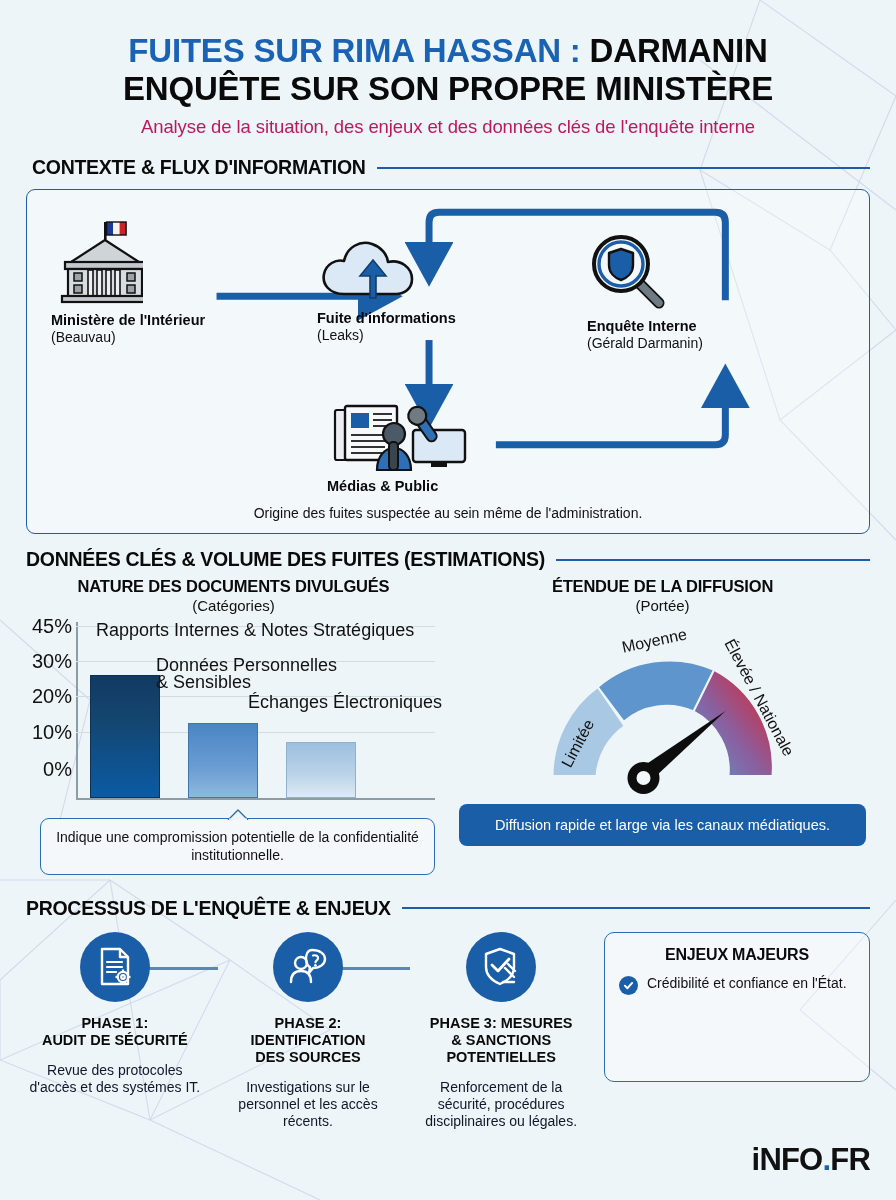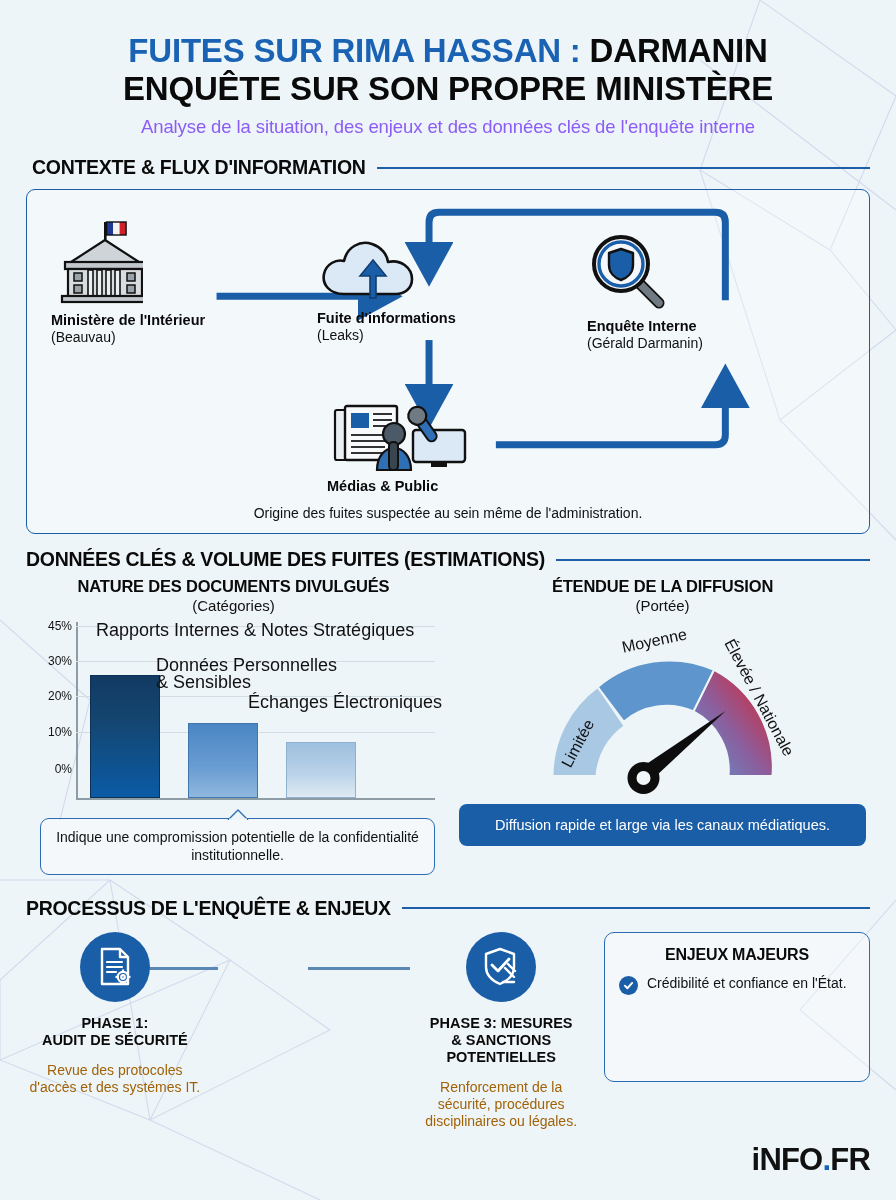--- a/index.html
+++ b/index.html
@@ -18,21 +18,21 @@
     font-size:33px;font-weight:bold;letter-spacing:-0.2px;line-height:1.06;
     white-space:nowrap;
   }
   .title1 .accent{color:#1a62b3;}
   .title1 .dark{color:#0a0a0a;}
   .title2{
     font-size:33px;font-weight:bold;color:#0a0a0a;letter-spacing:-0.2px;
     line-height:1.1;margin-top:2px;white-space:nowrap;
   }
   .subtitle{
-    font-size:18.5px;color:#8b5cf6;margin-top:9px;letter-spacing:-0.1px;
+    font-size:18.5px;color:#be185d;margin-top:9px;letter-spacing:-0.1px;
     white-space:nowrap;
   }
 
   
   .sec-head{display:flex;align-items:center;gap:11px;margin:0 26px;}
   .sec-head .t{
     font-size:19.5px;font-weight:bold;color:#0a0a0a;white-space:nowrap;
     letter-spacing:-0.3px;
   }
   .sec-head .rule{flex:1;height:2px;background:#1c5fa8;}
@@ -52,21 +52,21 @@
   }
 
   
   .data-wrap{display:flex;margin:6px 26px 0 26px;}
   .panel{flex:1;position:relative;}
   .panel-title{text-align:center;font-size:16.5px;font-weight:bold;color:#0a0a0a;letter-spacing:-0.2px;}
   .panel-sub{text-align:center;font-size:15px;color:#111;margin-top:1px;}
 
   
   .chart{position:relative;height:178px;margin-top:8px;}
-  .ytick{position:absolute;right:0;transform:translateY(-50%);font-size:12px;color:#111;}
+  .ytick{position:absolute;right:0;transform:translateY(-50%);font-size:20px;color:#111;}
   .ylabels{position:absolute;left:0;top:0;width:46px;height:100%;}
   .plot{position:absolute;left:50px;right:6px;top:0;bottom:0;}
   .gridline{position:absolute;left:0;right:0;height:1px;background:#d2dde3;}
   .axis-y{position:absolute;left:0;top:0;bottom:0;width:2px;background:#8e9ca5;}
   .axis-x{position:absolute;left:0;right:0;bottom:0;height:2px;background:#8e9ca5;}
   .bar{position:absolute;bottom:2px;}
   .blab{position:absolute;font-size:18px;color:#111;line-height:1.14;white-space:nowrap;}
 
   
   .callout-light{
@@ -89,21 +89,21 @@
 
   
   .proc-wrap{display:flex;margin:12px 26px 0 26px;gap:14px;}
   .phases{flex:1;position:relative;display:flex;justify-content:space-between;}
   .phase{width:31.5%;text-align:center;position:relative;z-index:2;}
   .circle{
     width:70px;height:70px;border-radius:50%;background:#1b5ea8;
     margin:0 auto;display:flex;align-items:center;justify-content:center;
   }
   .phase-title{margin-top:13px;font-size:14.5px;font-weight:bold;color:#0a0a0a;line-height:1.17;}
-  .phase-desc{margin-top:13px;font-size:14px;color:#a16207;line-height:1.24;}
+  .phase-desc{margin-top:13px;font-size:14px;color:#0f172a;line-height:1.24;}
   .connector{
     position:absolute;top:35px;height:3px;background:#5b87b5;z-index:1;
   }
   .issues{
     width:236px;border:1.4px solid #2a6db5;border-radius:10px;
     background:rgba(255,255,255,0.35);padding:13px 14px 15px 14px;height:120px;
   }
   .issues h4{margin:0 0 11px 0;text-align:center;font-size:16px;font-weight:bold;color:#0a0a0a;letter-spacing:-0.2px;}
   .issue{display:flex;gap:9px;margin-bottom:11px;align-items:flex-start;}
   .check{
@@ -381,20 +381,35 @@
               <line x1="21.5" y1="31" x2="24" y2="31"></line>
               <line x1="34" y1="31" x2="36.5" y2="31"></line>
             </g>
           </svg>
         </div>
         <div class="phase-title" style="white-space:pre-line;">PHASE 1:
 AUDIT DE SÉCURITÉ</div>
         <div class="phase-desc">Revue des protocoles d'accès et des systémes IT.</div>
       </div>
 
+      <div class="phase">
+        <div class="circle">
+          <svg width="42" height="42" viewBox="0 0 42 42">
+            <circle cx="14" cy="17" r="6" fill="none" stroke="#fff" stroke-width="2.4"></circle>
+            <path d="M4 36 C4 28 8.5 25 14 25 C19.5 25 24 28 24 36" fill="none" stroke="#fff" stroke-width="2.4" stroke-linecap="round"></path>
+            <path d="M25 4 C33 4 38 8 38 13 C38 18 33 22 26 22 L22 27 L23 21.3 C20.5 19.6 19 16.6 19 13 C19 8 21 4 25 4 Z" fill="none" stroke="#fff" stroke-width="2.4" stroke-linejoin="round"></path>
+            <path d="M26 9.5 C29.5 8.6 31.5 10.5 31 12.6 C30.6 14.4 28.5 14.8 28.5 16.3" fill="none" stroke="#fff" stroke-width="2.2" stroke-linecap="round"></path>
+            <circle cx="28.4" cy="19.2" r="1.3" fill="#fff"></circle>
+          </svg>
+        </div>
+        <div class="phase-title" style="white-space:pre-line;">PHASE 2:
+IDENTIFICATION
+DES SOURCES</div>
+        <div class="phase-desc">Investigations sur le personnel et les accès récents.</div>
+      </div>
 
       <div class="phase">
         <div class="circle">
           <svg width="42" height="42" viewBox="0 0 42 42">
             <path d="M20 3 L34 8 L34 21 C34 30 27 35 20 38 C13 35 6 30 6 21 L6 8 Z" fill="none" stroke="#fff" stroke-width="2.4" stroke-linejoin="round"></path>
             <path d="M12 19 L18 25 L29 13" fill="none" stroke="#fff" stroke-width="2.8" stroke-linecap="round" stroke-linejoin="round"></path>
             <g stroke="#fff" stroke-width="2.4" stroke-linecap="round">
               <line x1="25" y1="22" x2="34" y2="31"></line>
               <line x1="28" y1="18" x2="35" y2="25"></line>
               <line x1="23" y1="36" x2="34" y2="36"></line>

